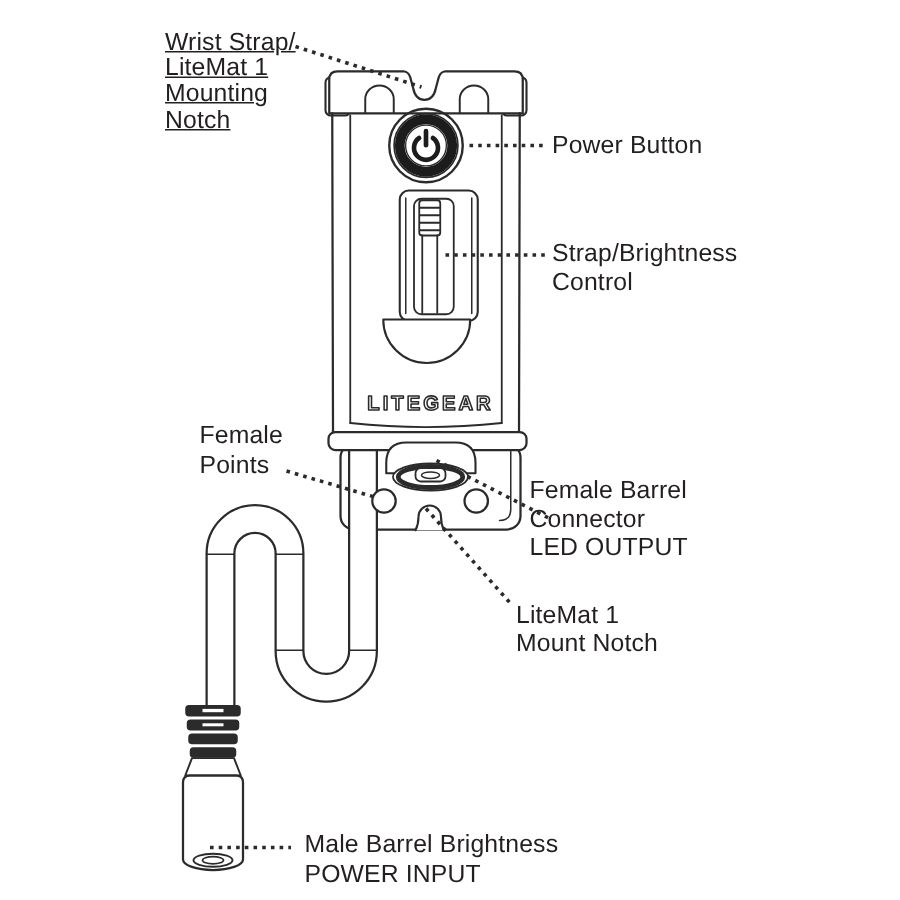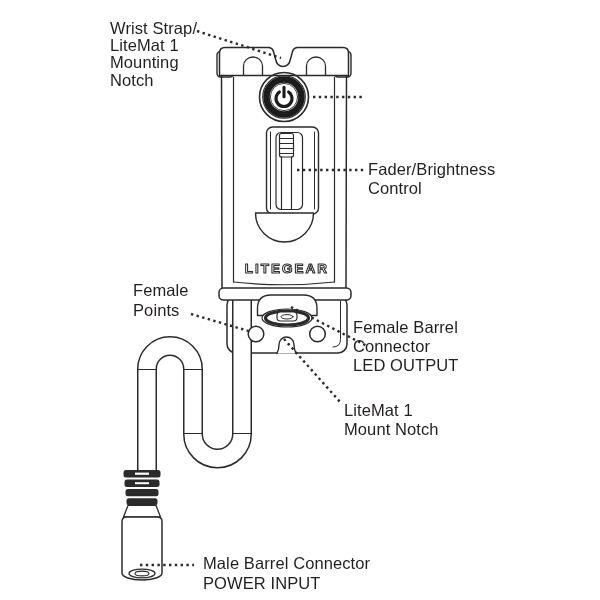--- a/index.html
+++ b/index.html
@@ -6,21 +6,21 @@
   .stage {
     position:relative; width:600px; height:600px; background:#ffffff;
     font-family:"Liberation Sans", sans-serif; overflow:hidden;
   }
   .stage svg { position:absolute; left:0; top:0; }
   .label {
     position:absolute;
     font-size:16.5px; line-height:19px; color:#231f20;
     white-space:pre-line; letter-spacing:0.1px;
   }
-  .lbl-wrist   { left:110px; top:20px;  line-height:17.2px; }
+  .lbl-wrist   { left:110px; top:20px;  line-height:17.2px;text-decoration:underline; }
   .lbl-power   { left:368px; top:88px;  }
   .lbl-fader   { left:368px; top:160px; }
   .lbl-rigging { left:133px; top:281px; line-height:19.5px; }
   .lbl-female  { left:353px; top:318px; }
   .lbl-litemat { left:344px; top:401px; }
   .lbl-male    { left:203px; top:554px; line-height:19.5px; }
 </style>
 </head>
 <body>
 
@@ -137,25 +137,26 @@
         <path d="M 284,339 L 341,403"></path>
         <path d="M 140,565 L 194,565"></path>
       </g>
     </g>
   </svg>
 
   <div class="label lbl-wrist">Wrist Strap/
 LiteMat 1
 Mounting
 Notch</div>
-  <div class="label lbl-fader">Fader/Brightness
+  <div class="label lbl-power">Power Button</div>
+  <div class="label lbl-fader">Strap/Brightness
 Control</div>
   <div class="label lbl-rigging">Female
 Points</div>
   <div class="label lbl-female">Female Barrel
 Connector
 LED OUTPUT</div>
   <div class="label lbl-litemat">LiteMat 1
 Mount Notch</div>
-  <div class="label lbl-male">Male Barrel Connector
+  <div class="label lbl-male">Male Barrel Brightness
 POWER INPUT</div>
 
 </div>
 
 </body></html>

